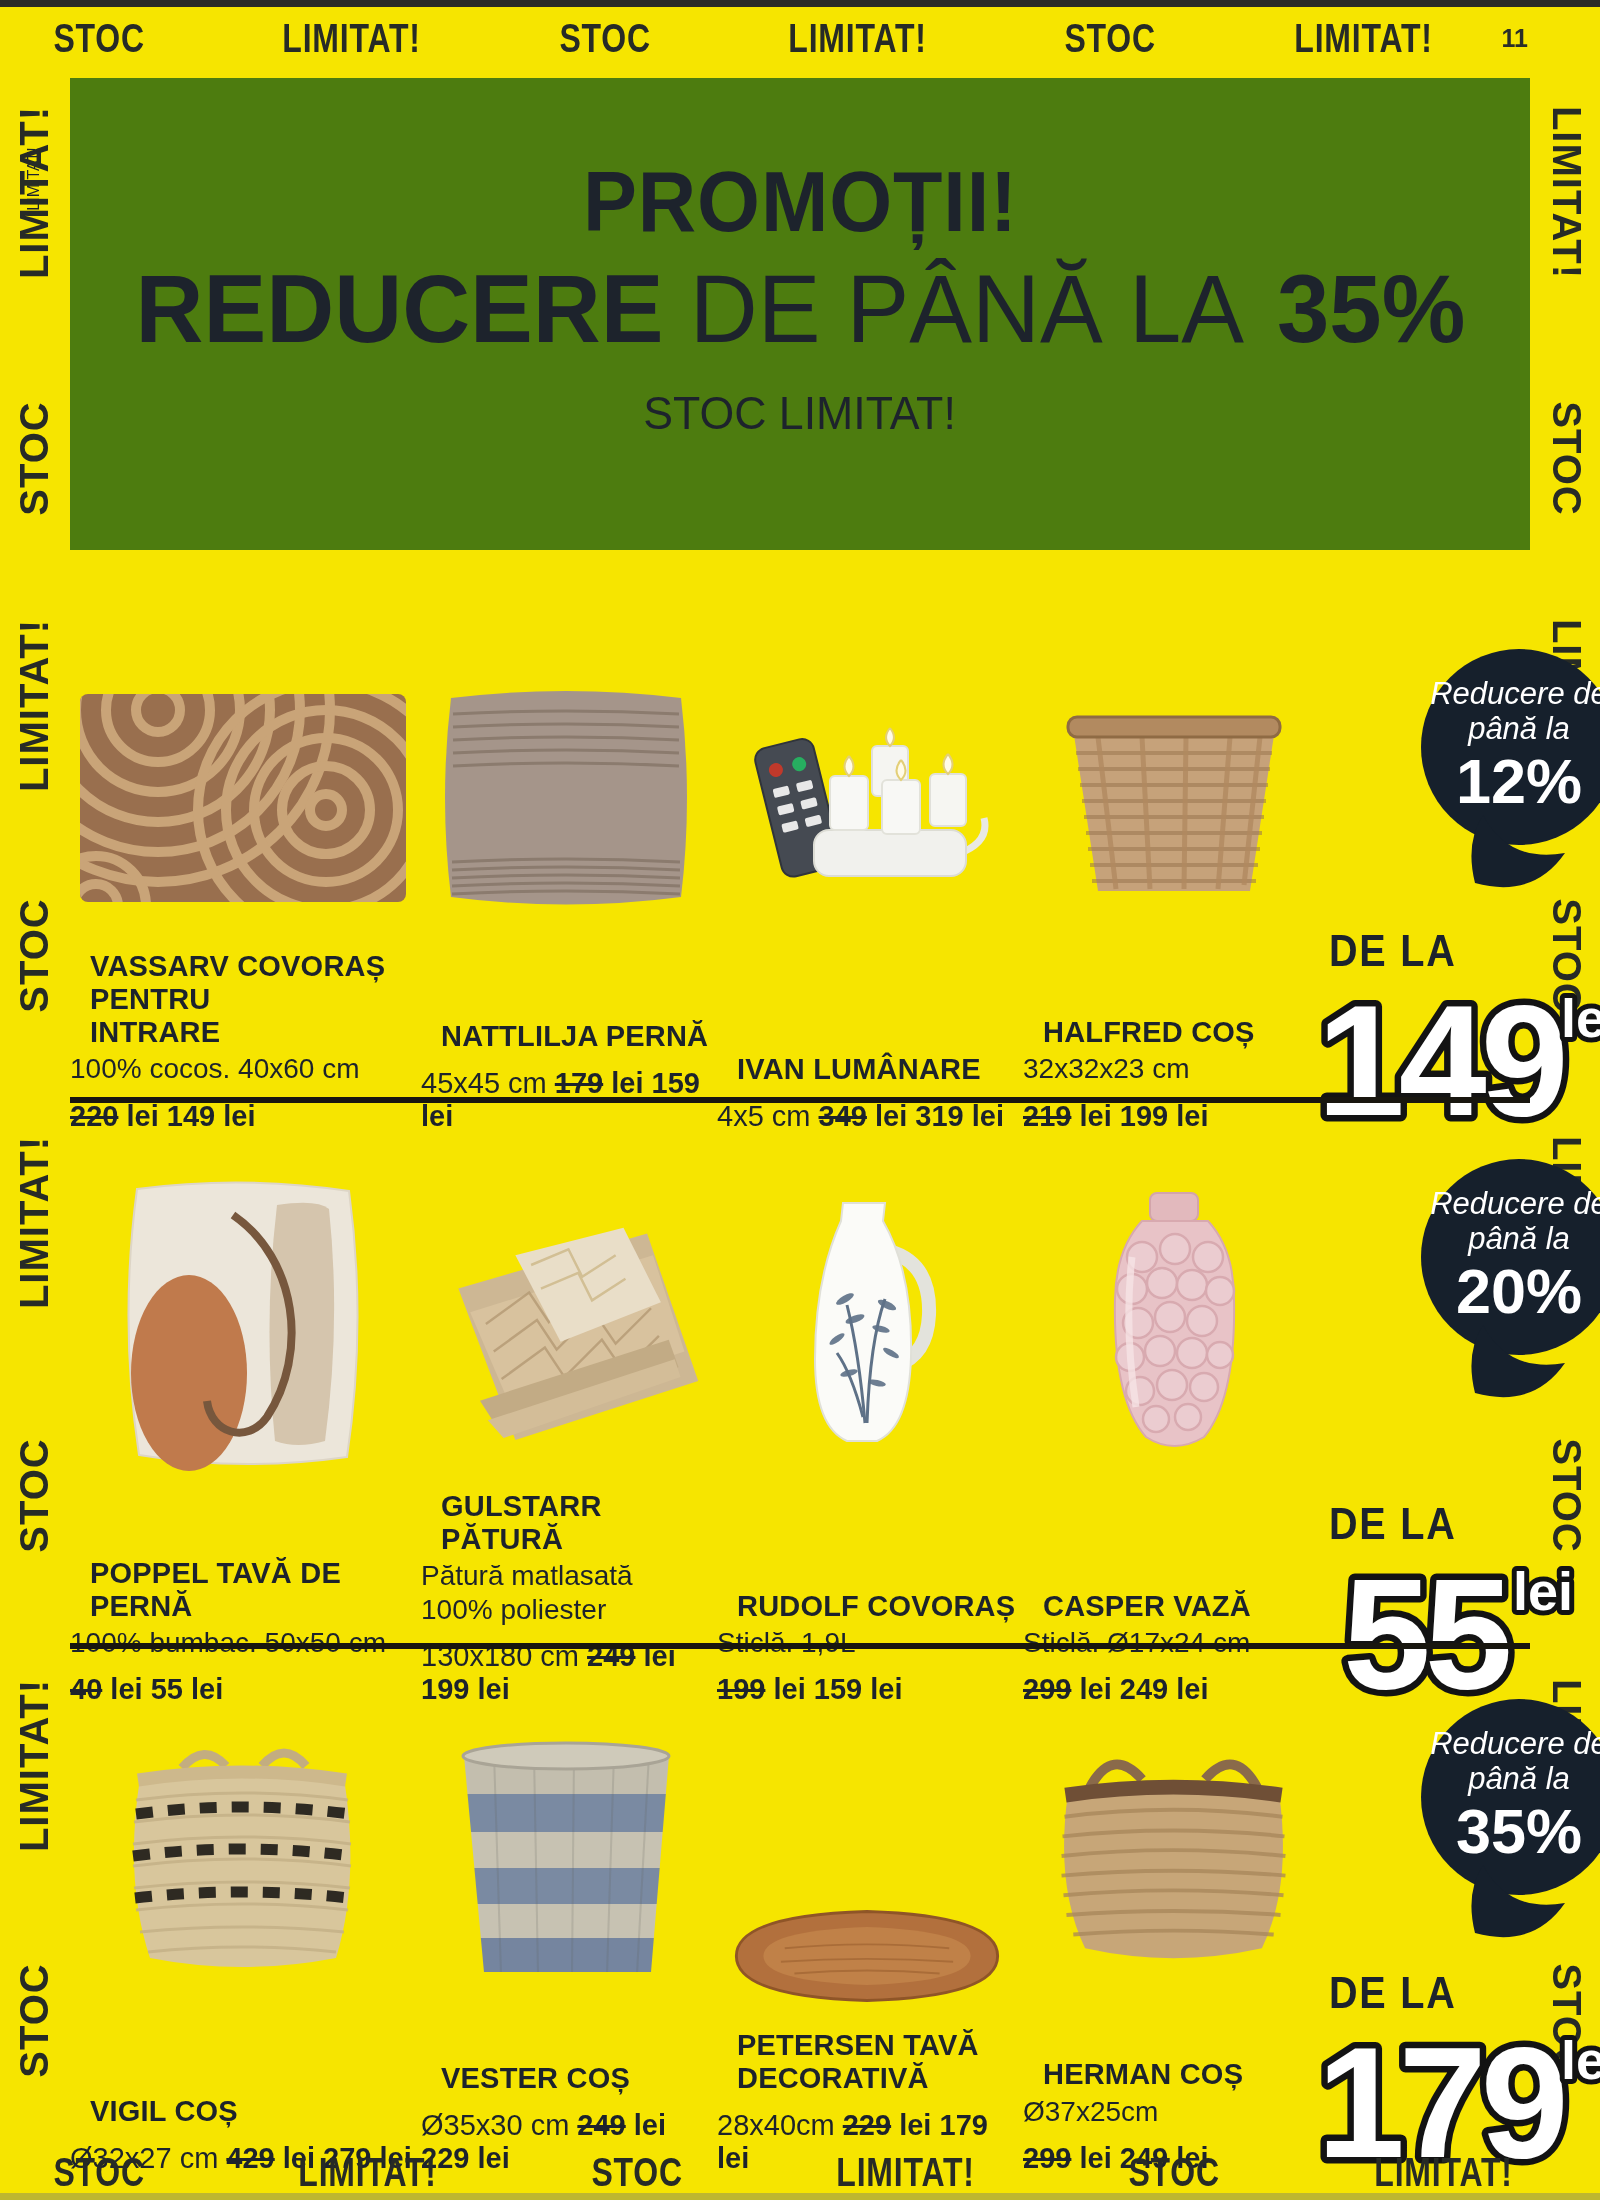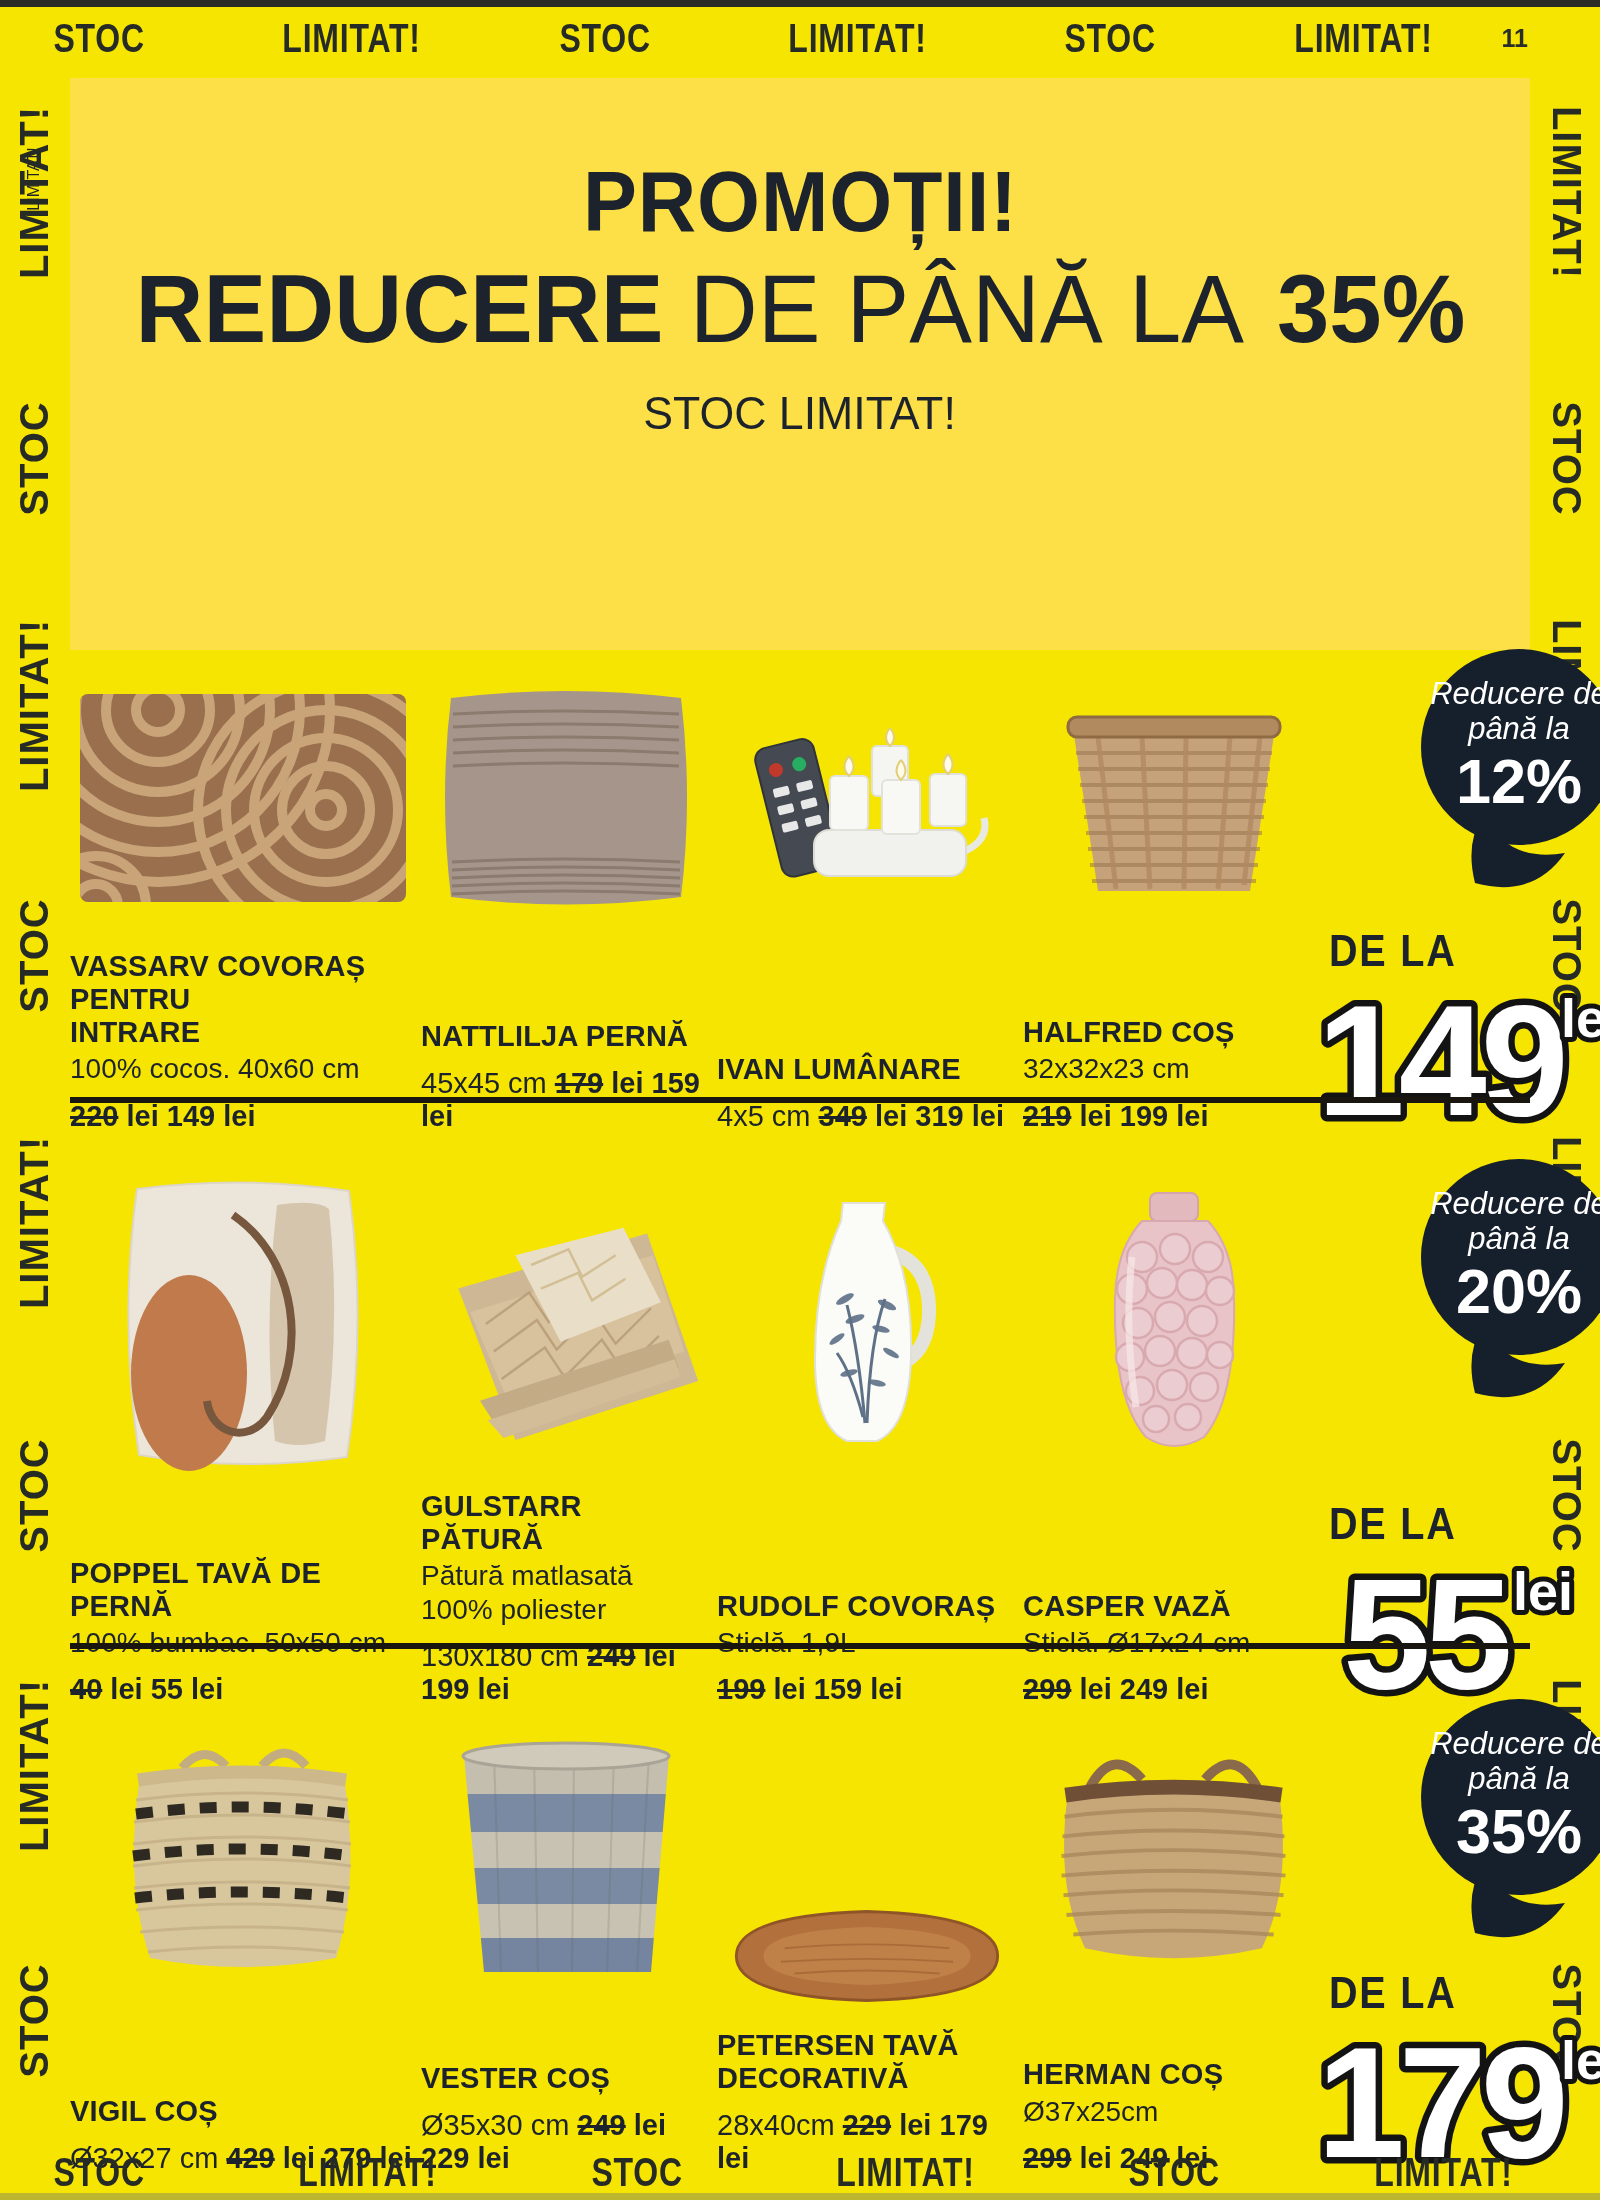--- a/index.html
+++ b/index.html
@@ -13,21 +13,21 @@
   .hborder.top{top:16px;right:150px;}
   .hborder.bottom{top:2150px;right:70px;}
   .cond{display:inline-block;transform:scaleX(.8);transform-origin:center;
         font-size:40px;font-weight:600;letter-spacing:1px;color:#272b26;white-space:nowrap;}
   .vlabel{position:absolute;width:240px;margin-left:-120px;text-align:center;}
   .vlabel.left{left:34px;transform:rotate(-90deg);}
   .vlabel.right{left:1566px;transform:rotate(90deg);}
   .page-number{position:absolute;top:24px;right:72px;font-size:25px;font-weight:600;color:#2a2e28;}
 
   
-  .header-box{position:absolute;left:70px;top:78px;width:1460px;height:572px;background:#fde047;
+  .header-box{position:absolute;left:70px;top:78px;width:1460px;height:472px;background:#4d7c0f;
               display:flex;flex-direction:column;align-items:center;justify-content:flex-start;padding-top:78px;box-sizing:border-box;}
   .h-title{font-size:86px;font-weight:800;letter-spacing:1px;transform:scaleX(.94);line-height:1.05;}
   .h-line2{font-size:97px;line-height:1.1;margin-top:10px;white-space:nowrap;transform:scaleX(.97);}
   .h-line2 .hb{font-weight:800;}
   .h-line2 .hr{font-weight:400;}
   .h-line2 .hp{font-weight:800;margin-left:34px;}
   .h-sub{font-size:47px;font-weight:400;margin-top:22px;transform:scaleX(.95);}
 
   
   .product-row{position:absolute;left:70px;width:1460px;display:grid;
@@ -35,21 +35,21 @@
   .product-row.ruled::after{content:'';position:absolute;left:0;right:0;bottom:-8px;height:6px;background:#18160f;}
   .row1{top:645px;height:450px;}
   .row2{top:1155px;height:486px;}
   .row3{top:1695px;height:447px;}
   .prod{display:flex;flex-direction:column;}
   .prod-img{display:flex;align-items:center;justify-content:center;}
   .row1 .prod-img{height:305px;}
   .row2 .prod-img{height:335px;}
   .row3 .prod-img{height:320px;}
   .prod-text{margin-top:auto;}
-  .prod-name{font-size:29px;font-weight:700;line-height:1.14;letter-spacing:.2px;}
+  .prod-name{font-size:29px;font-weight:700;line-height:1.14;letter-spacing:.2px;margin-left:20px;}
   .prod-details{font-size:28px;font-weight:400;line-height:1.2;margin-top:3px;}
   .price{font-size:29px;font-weight:700;margin-top:14px;}
   .price .sz{font-weight:400;}
   .price s{text-decoration-thickness:3px;}
 
   
   .deal{position:relative;display:flex;flex-direction:column;}
   .badge-wrap{position:absolute;top:2px;right:4px;width:212px;height:258px;}
   .badge-text{position:absolute;top:0;left:6px;width:200px;height:196px;display:flex;flex-direction:column;
               align-items:center;justify-content:center;color:#fff;text-align:center;}

